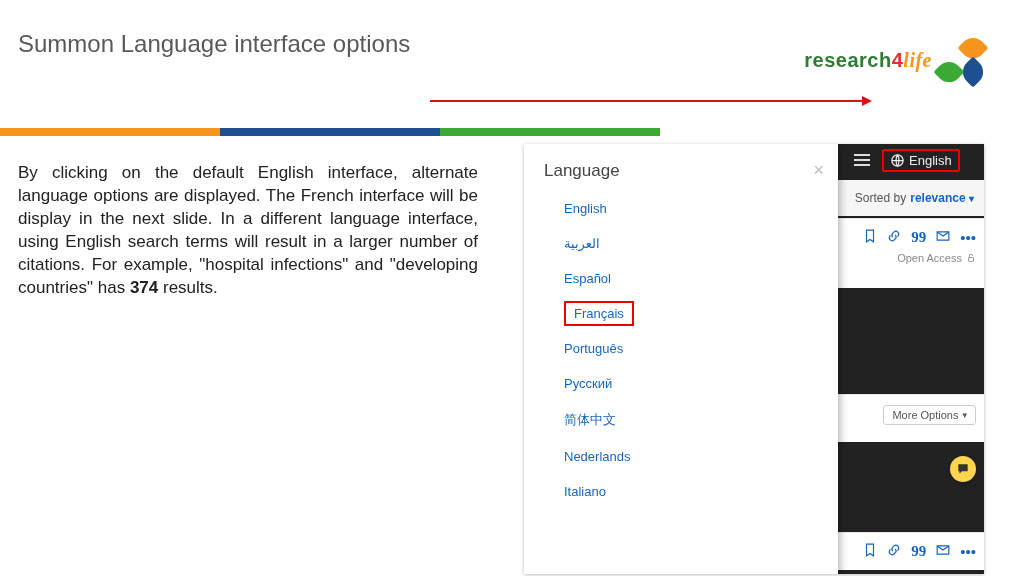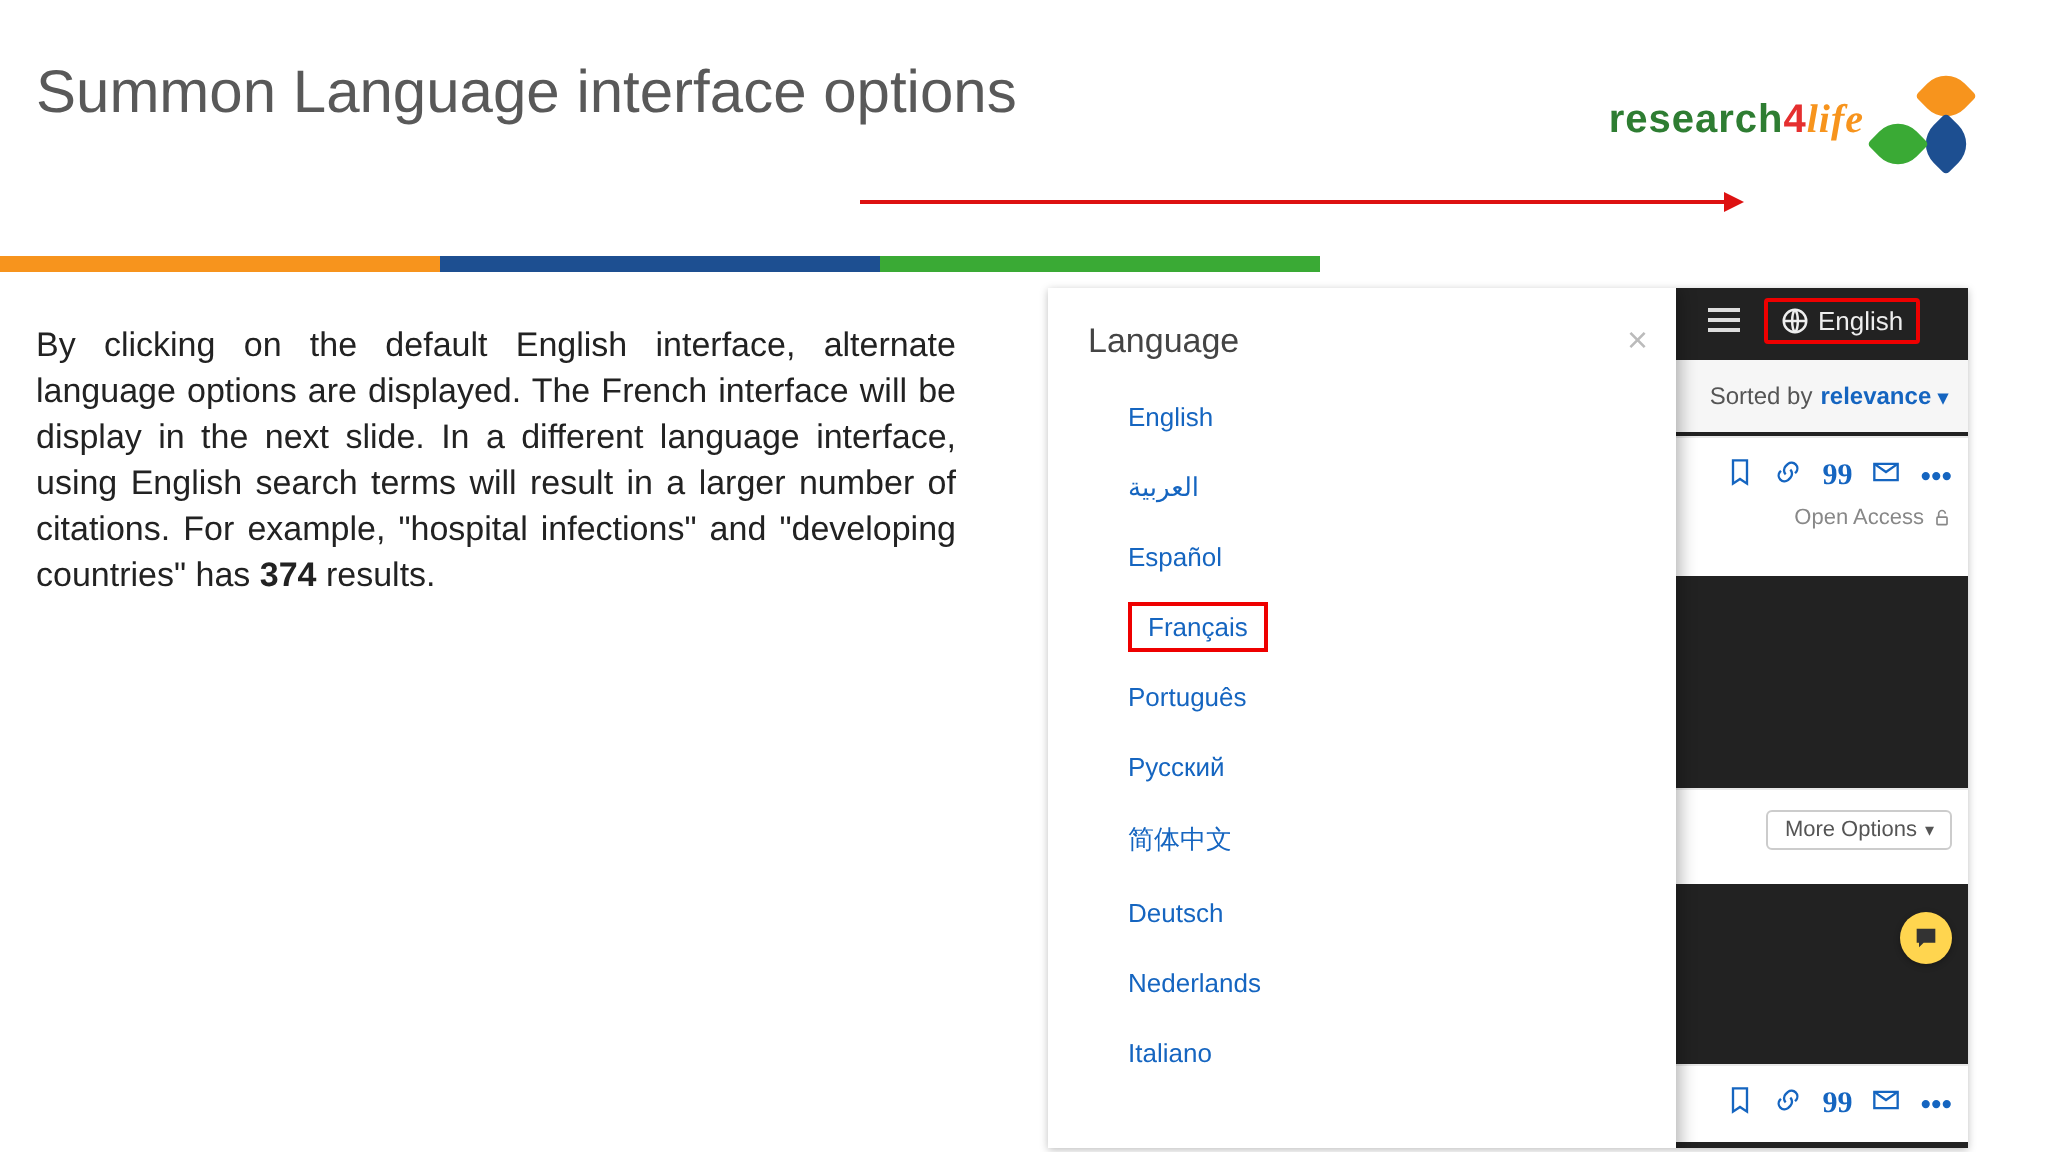--- a/index.html
+++ b/index.html
@@ -1,17 +1,17 @@
 <!DOCTYPE html>
 <html><head>
 <meta charset="utf-8">
 <style>
   html,body{margin:0;padding:0;width:1024px;height:576px;font-family:"Segoe UI",Arial,sans-serif;background:#fff;overflow:hidden;}
   .page{position:relative;width:1024px;height:576px;}
-  .title{position:absolute;left:18px;top:30px;font-size:30px;color:#595959;font-weight:400;}
+  .title{position:absolute;left:18px;top:30px;font-size:24px;color:#595959;font-weight:400;}
   .logo{position:absolute;right:40px;top:30px;height:60px;display:flex;align-items:center;}
   .logo-text{font-size:20px;font-weight:700;letter-spacing:.5px;}
   .logo-text .r1{color:#2e7d32;} .logo-text .r2{color:#e52f2f;} .logo-text .r3{color:#f7941d;font-style:italic;font-family:Georgia,serif;}
   .logo-mark{width:46px;height:46px;position:relative;margin-left:6px;}
   .petal{position:absolute;width:22px;height:22px;border-radius:60% 10% 60% 10%;}
   .p-orange{background:#f7941d;top:0;right:0;transform:rotate(45deg);}
   .p-blue{background:#1d4f91;bottom:0;right:0;transform:rotate(135deg);}
   .p-green{background:#3aaa35;bottom:0;left:0;transform:rotate(225deg);}
   .arrow{position:absolute;top:100px;left:430px;width:440px;height:2px;background:#d11;}
   .arrow:after{content:"";position:absolute;right:-2px;top:-4px;border-left:10px solid #d11;border-top:5px solid transparent;border-bottom:5px solid transparent;}
@@ -165,20 +165,19 @@
         <span class="popup-close">×</span>
       </div>
       <ul class="lang-list" id="lang-list">
           <li><span>English</span></li>
           <li><span>العربية</span></li>
           <li><span>Español</span></li>
           <li class="selected"><span>Français</span></li>
           <li><span>Português</span></li>
           <li><span>Русский</span></li>
           <li><span>简体中文</span></li>
-          <li><span>Deutsch</span></li>
           <li><span>Nederlands</span></li>
           <li><span>Italiano</span></li>
         </ul>
     </div>
 
   </div>
 </div>
 
 </body></html>

